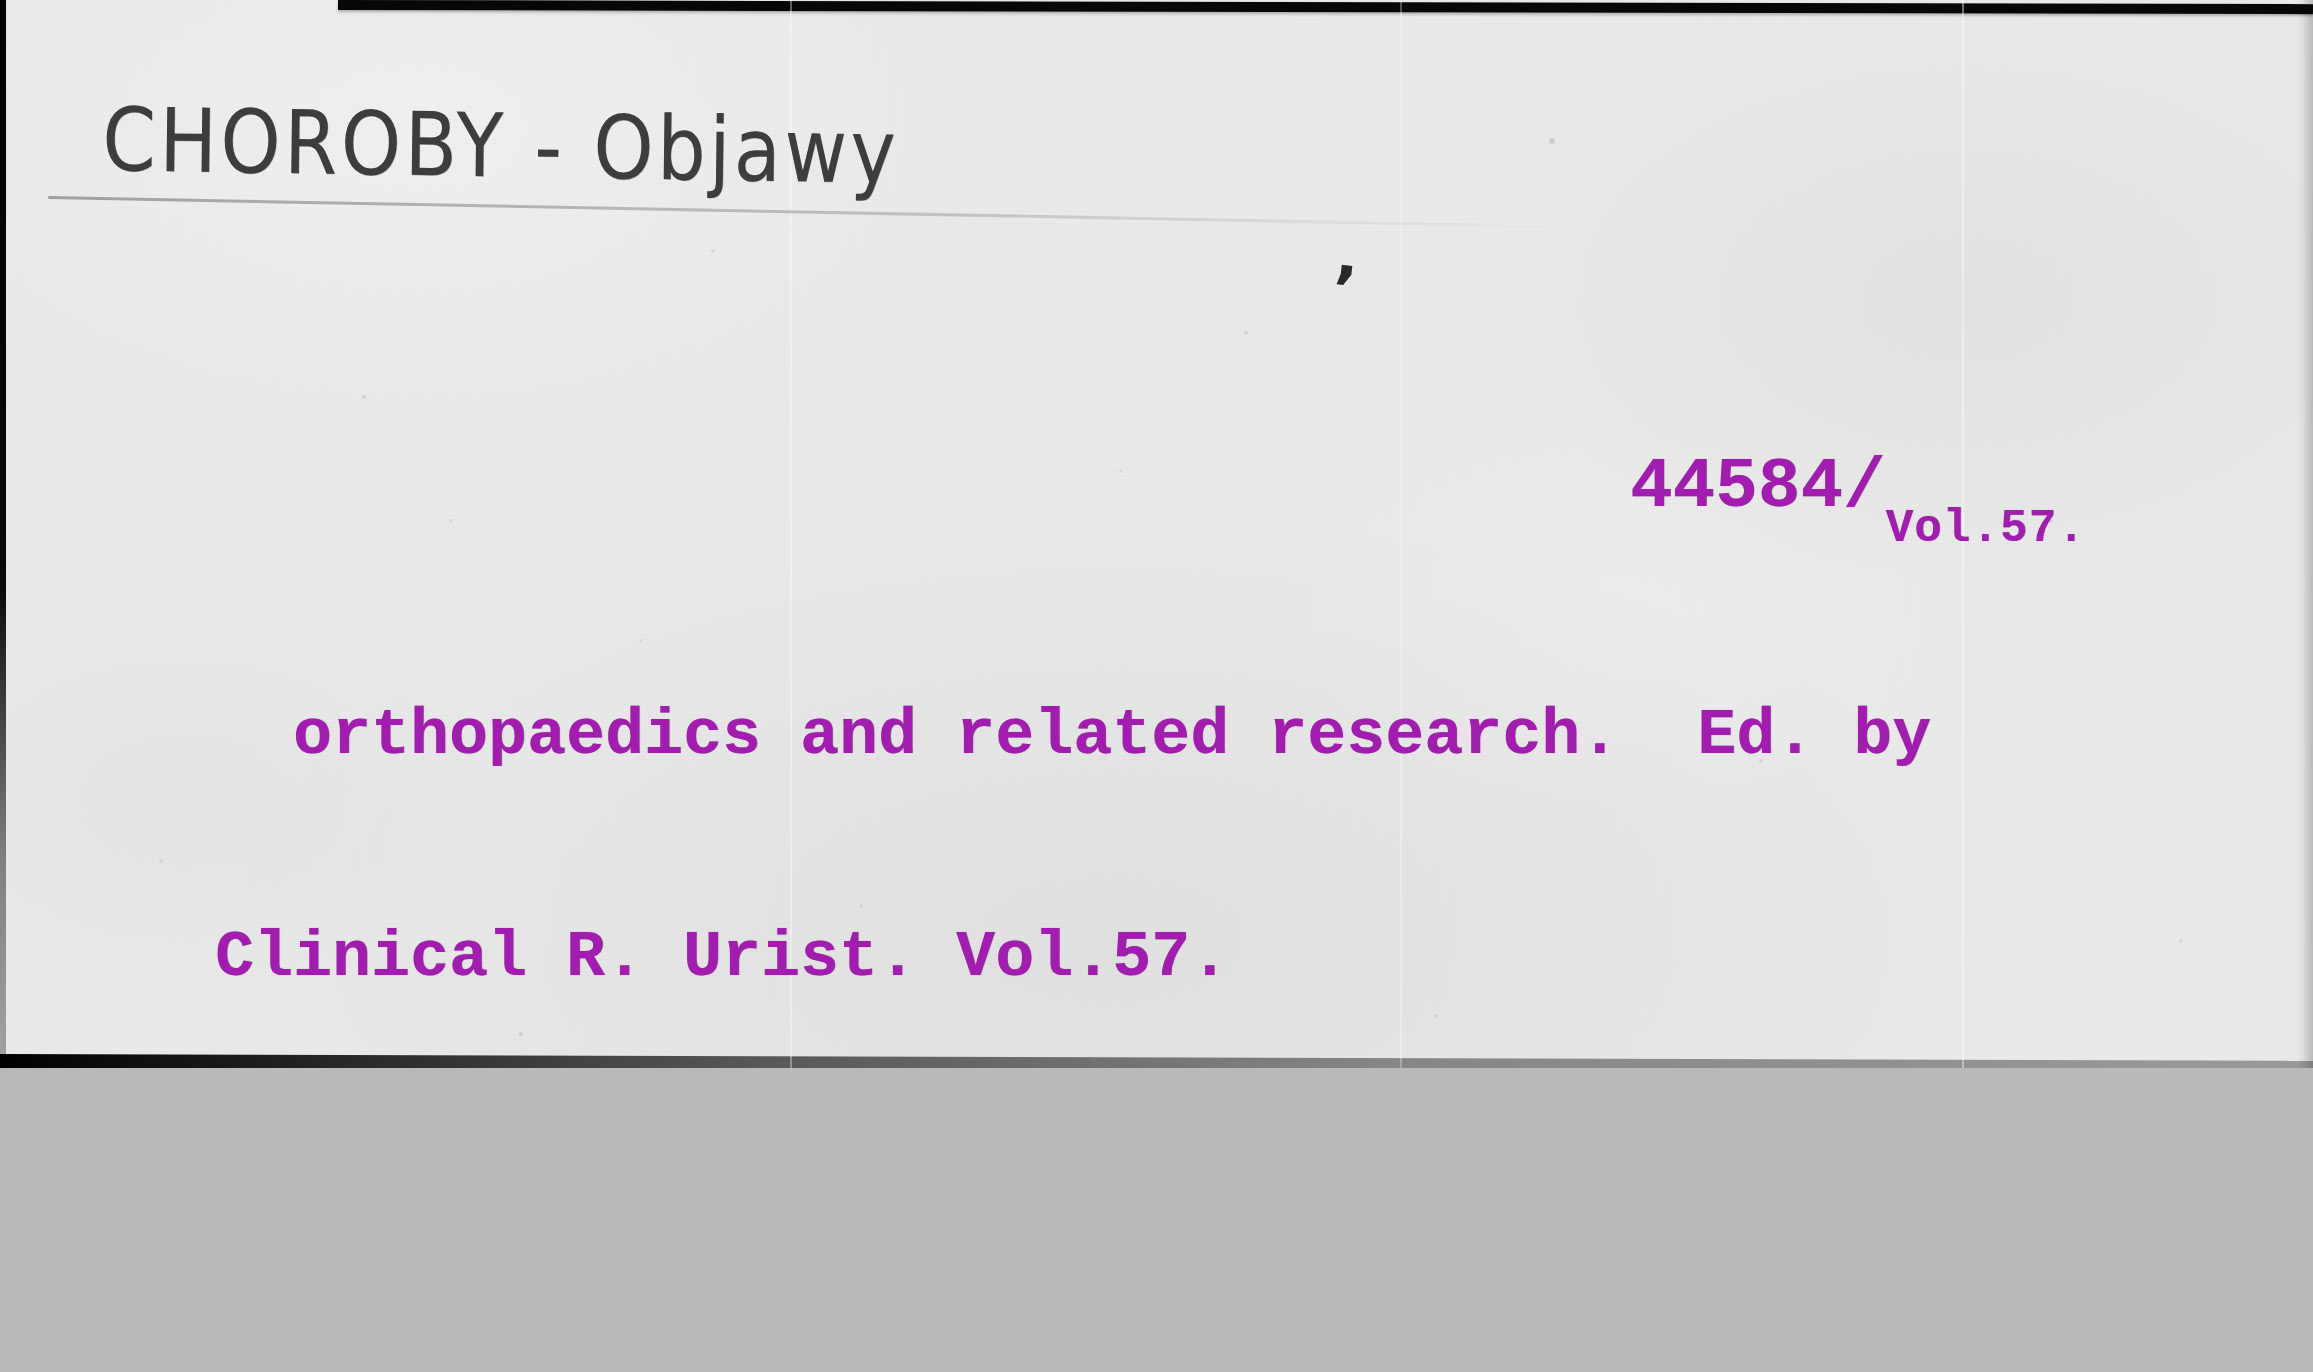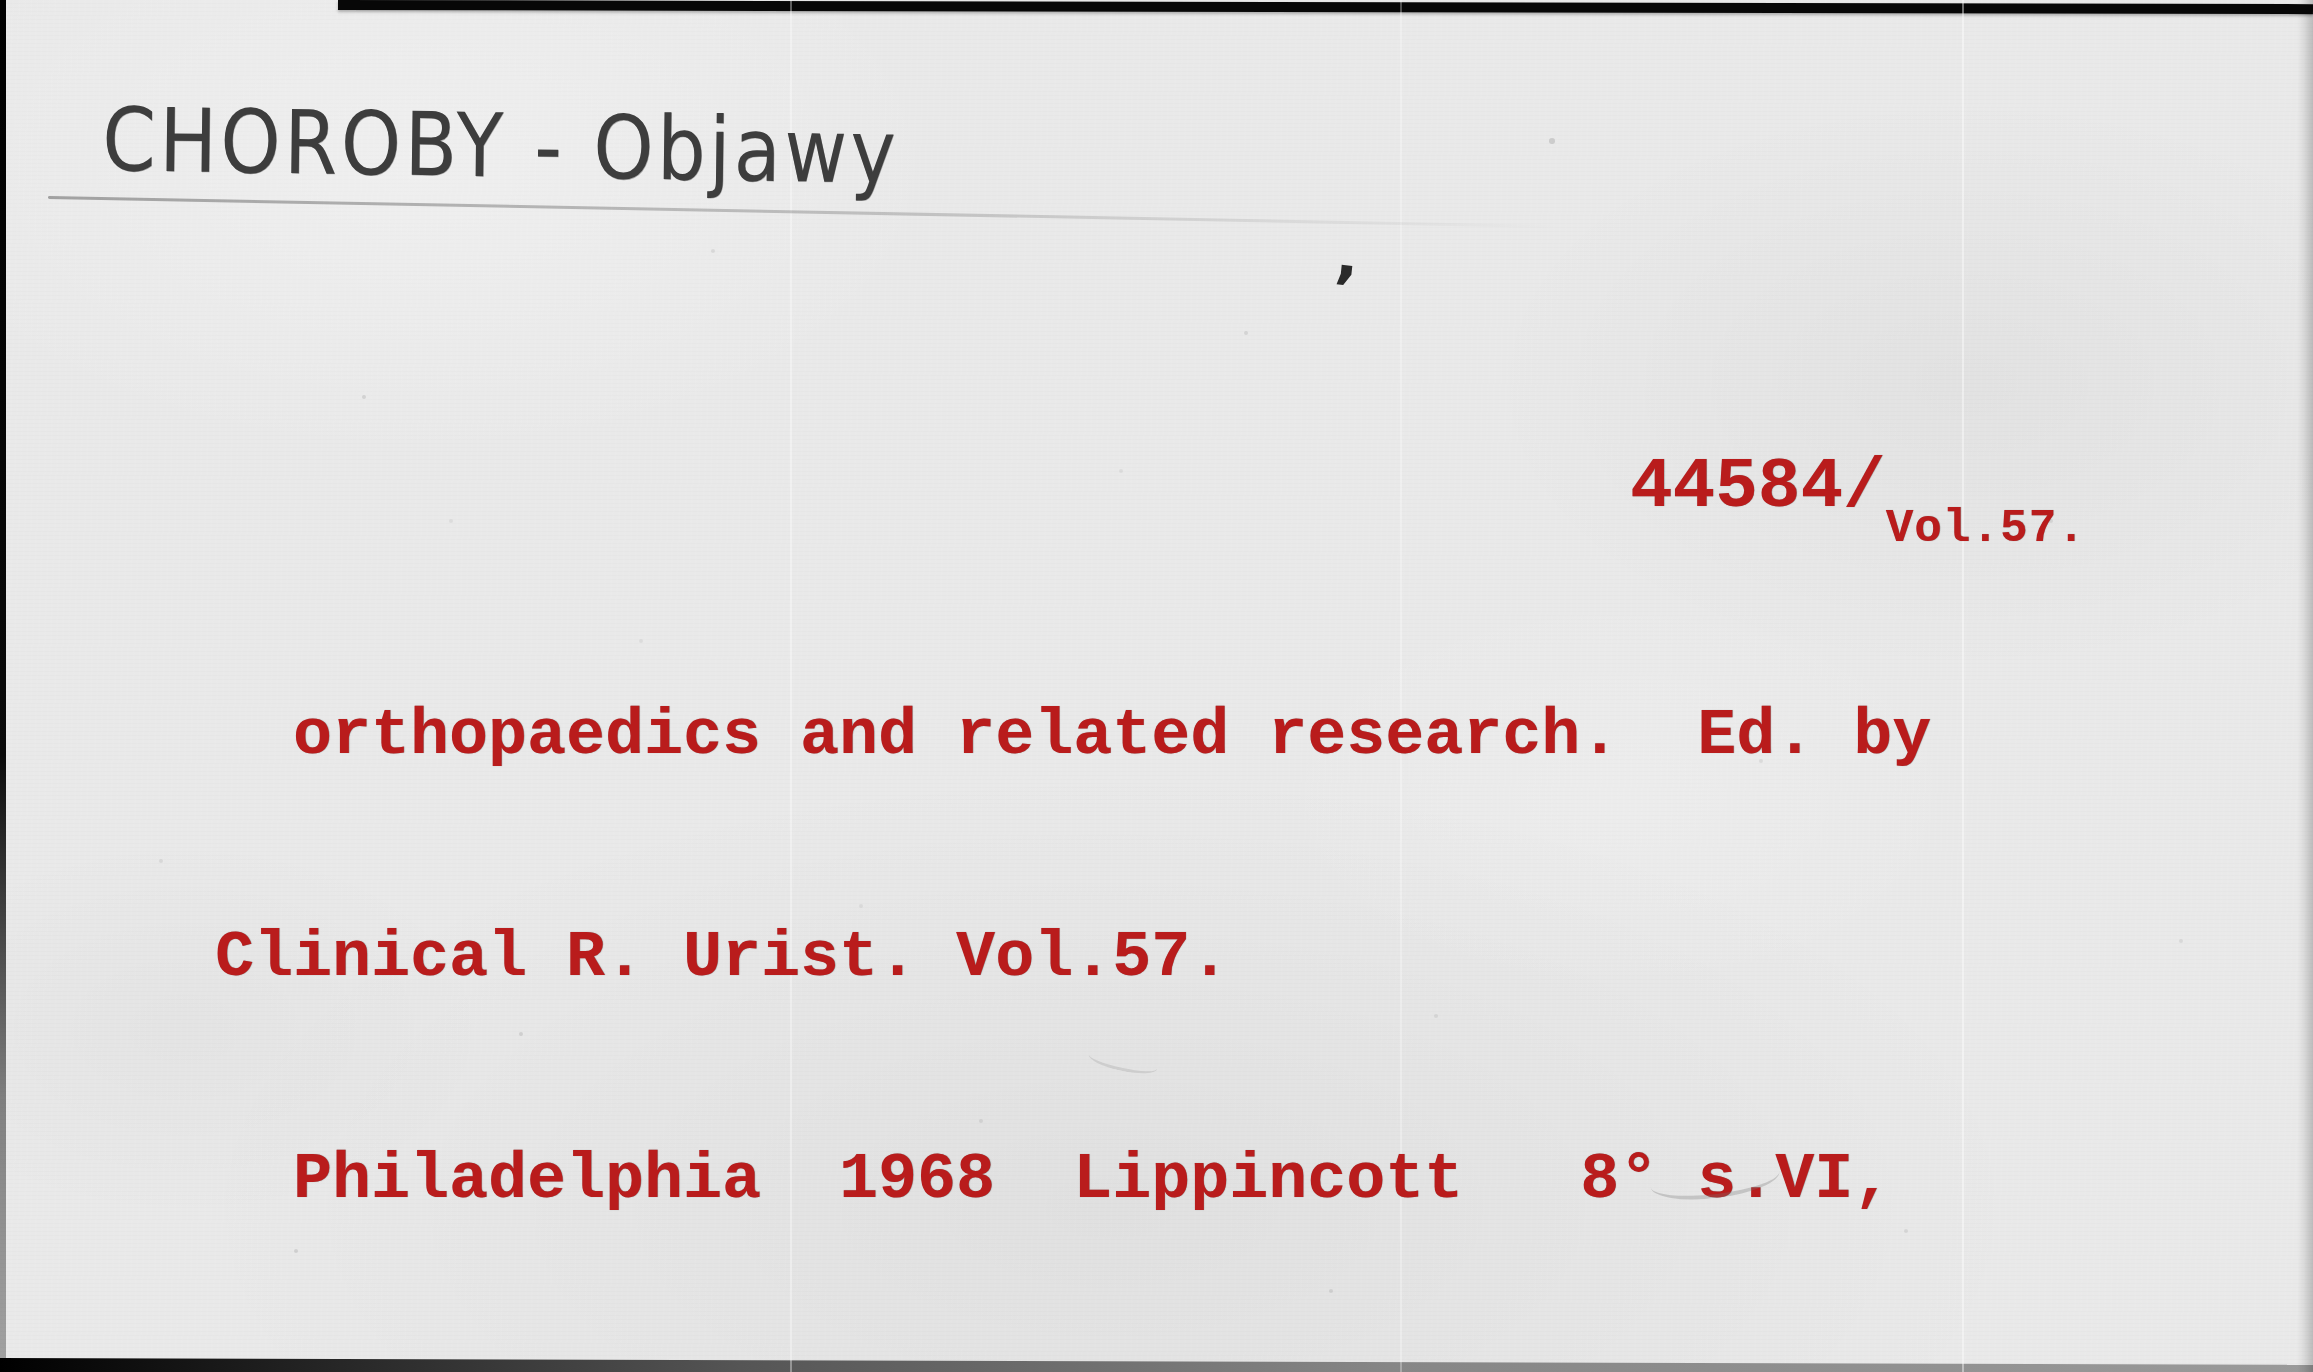--- a/index.html
+++ b/index.html
@@ -1,19 +1,19 @@
 <!DOCTYPE html>
 <html><head>
 <meta charset="utf-8">
 <style>
   html, body { margin: 0; padding: 0; background: #b9b9b9; }
   #stage {
     position: relative;
     width: 2313px;
-    height: 1372px;
+    height: 1068px;
     overflow: hidden;
     font-family: "Liberation Sans", sans-serif;
     background: #e9e9e9;
   }
   
   .paper {
     position: absolute; inset: 0;
     background:
       radial-gradient(ellipse 900px 500px at 18% 12%, rgba(255,255,255,.28), transparent 60%),
       radial-gradient(ellipse 700px 420px at 85% 28%, rgba(0,0,0,.030), transparent 70%),
@@ -72,21 +72,21 @@
     text-shadow: 0.5px 0.5px 0.5px rgba(60,60,60,.4);
     white-space: pre;
   }
   .rule-line {
     position: absolute; left: 48px; top: 196px; width: 1510px; height: 3px;
     background: linear-gradient(to right, rgba(80,80,80,.48), rgba(100,100,100,.32) 55%, rgba(120,120,120,.14) 82%, transparent);
     transform: rotate(1.1deg); transform-origin: left top;
     border-radius: 2px;
   }
   
-  .typed { font-family: "Liberation Mono", "DejaVu Sans Mono", monospace; font-weight: 700; color: #b91c1c; text-shadow: 0.4px 0.4px 0.8px rgba(30,30,30,.45); }
+  .typed { font-family: "Liberation Mono", "DejaVu Sans Mono", monospace; font-weight: 700; color: #a21caf; text-shadow: 0.4px 0.4px 0.8px rgba(30,30,30,.45); }
   .callnum { position: absolute; left: 1630px; top: 452px; display: flex; align-items: flex-start; line-height: 1; }
   .callnum .main { font-size: 71px; }
   .callnum .vol  { font-size: 46px; margin-top: 54px; letter-spacing: 1px; }
   .bodyblock { position: absolute; left: 215px; top: 551px; font-size: 65px; line-height: 74px; white-space: pre; }
   .stray-mark {
     position: absolute; left: 1332px; top: 258px;
     font-family: "DejaVu Sans", sans-serif; font-weight: 700;
     font-size: 64px; line-height: 1; color: #2a2a2a;
     transform: rotate(6deg);
   }

